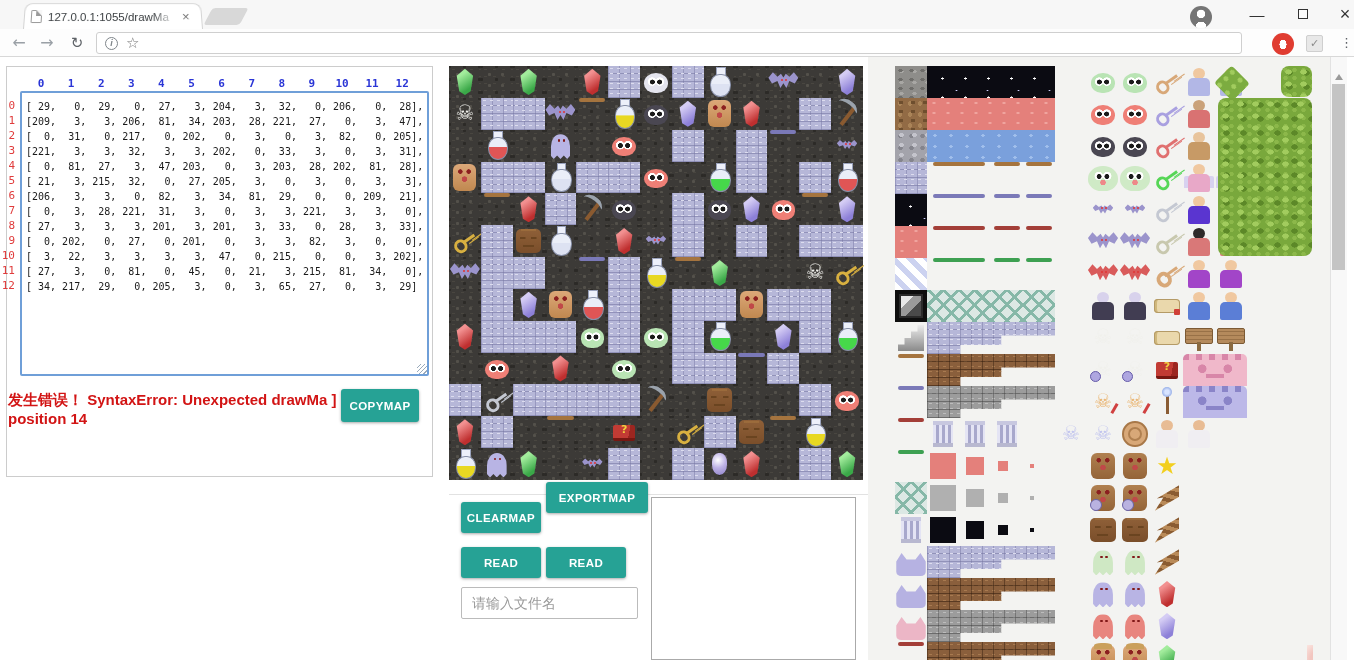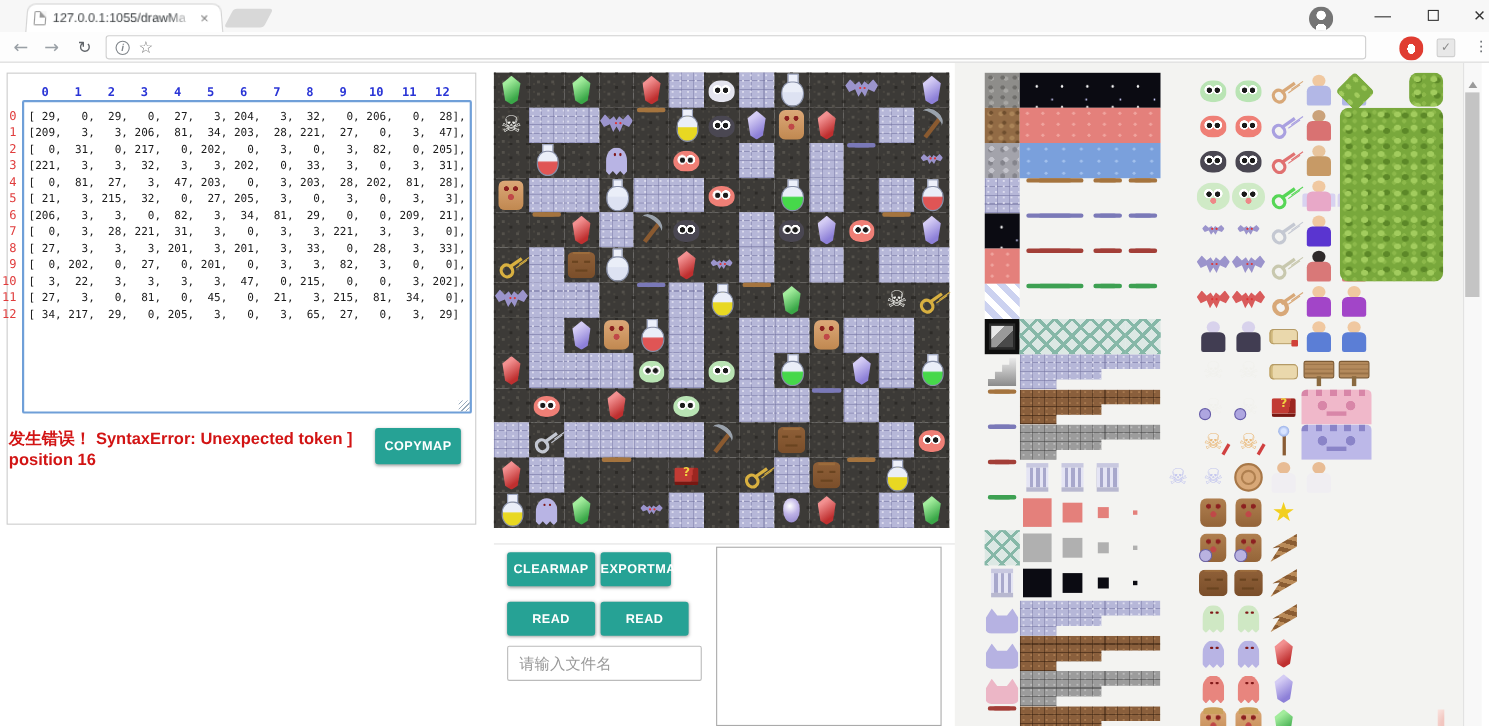--- a/index.html
+++ b/index.html
@@ -221,21 +221,21 @@
       radial-gradient(#5c8828 3px,transparent 3.4px),
       radial-gradient(#8cb84a 2px,transparent 2.4px);
     background-size:15px 12px,17px 14px,9px 8px}
   .bushd::before{content:"";position:absolute;inset:6%;transform:rotate(45deg);border-radius:4px;
     background:#7cac40;background-image:radial-gradient(#a2cc5e 2.5px,transparent 2.9px);background-size:11px 9px}
   .pinkblob{background:radial-gradient(circle at 30% 100%,#f2c6c0 30%,#fbe8e4 60%,transparent 70%),
     radial-gradient(circle at 80% 100%,#eeb4ac 35%,transparent 65%)}
   
   #divider{position:absolute;left:449px;top:494px;width:420px;height:1px;background:#e2e2e2}
   #clearmap{left:461px;top:502px;width:80px;height:31px}
-  #exportmap{left:546px;top:502px;width:64px;height:31px}
+  #exportmap{left:546px;top:482px;width:102px;height:31px}
   #readbtn{left:461px;top:547px;width:80px;height:31px}
   #writebtn{left:546px;top:547px;width:80px;height:31px}
   #fname{position:absolute;left:461px;top:587px;width:177px;height:32px;border:1px solid #bbb;border-radius:2px;
     padding:0 10px;font-size:14px;color:#333;outline:none}
   #fname::placeholder{color:#9a9a9a}
   #outbox{position:absolute;left:651px;top:497px;width:205px;height:163px;border:1px solid #aaa;background:#fff}
   
   #rightbg{position:absolute;left:868px;top:57px;width:462px;height:603px;background:#f3f3f1}
   #tileset{position:absolute;left:895px;top:66px;width:418px;height:594px;overflow:hidden}
   .tsrow{position:absolute;left:0;display:flex}
@@ -316,22 +316,22 @@
 [206,   3,   3,   0,  82,   3,  34,  81,  29,   0,   0, 209,  21],
 [  0,   3,  28, 221,  31,   3,   0,   3,   3, 221,   3,   3,   0],
 [ 27,   3,   3,   3, 201,   3, 201,   3,  33,   0,  28,   3,  33],
 [  0, 202,   0,  27,   0, 201,   0,   3,   3,  82,   3,   0,   0],
 [  3,  22,   3,   3,   3,   3,  47,   0, 215,   0,   0,   3, 202],
 [ 27,   3,   0,  81,   0,  45,   0,  21,   3, 215,  81,  34,   0],
 [ 34, 217,  29,   0, 205,   3,   0,   3,  65,  27,   0,   3,  29]
 </textarea>
 <div id="resizer"></div>
 <div id="errmsg">
-  <div>发生错误！ SyntaxError: Unexpected token ]</div>
-  <div>position 16</div>
+  <div>发生错误！ SyntaxError: Unexpected drawMa ]</div>
+  <div>position 14</div>
 </div>
 <button class="tealbtn" id="copymap">COPYMAP</button>
 
 <div id="mapgrid">
     <div class="mc t-floor">
       <span class="sp gem g-green"></span>
     </div>
     <div class="mc t-floor"></div>
     <div class="mc t-floor">
       <span class="sp gem g-green"></span>

